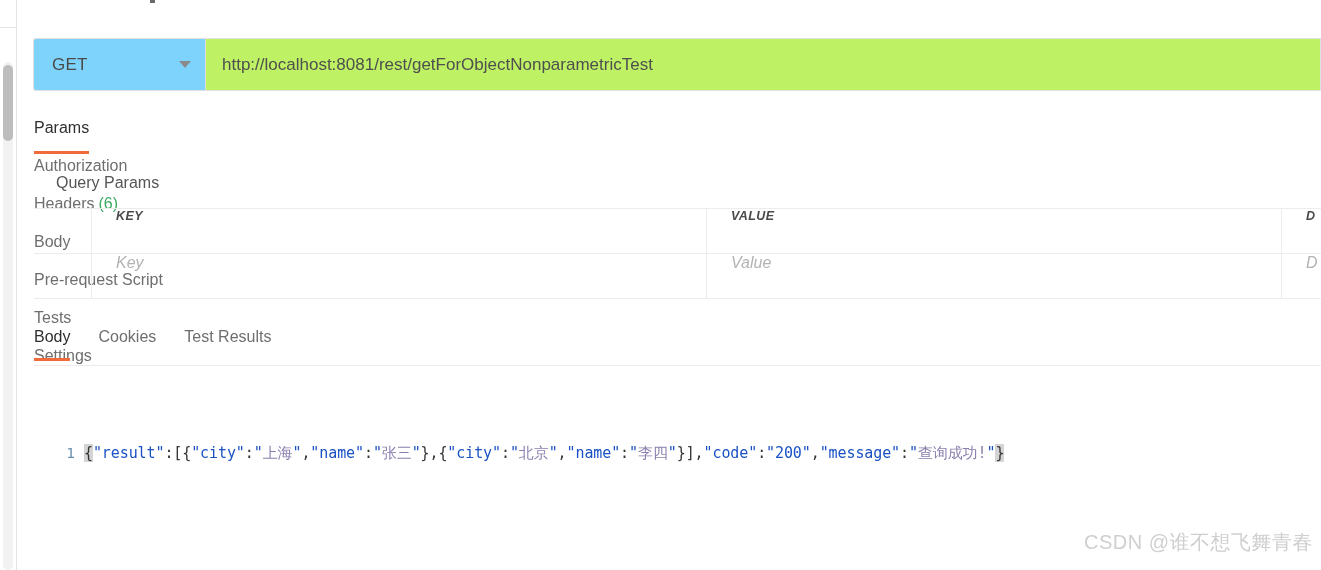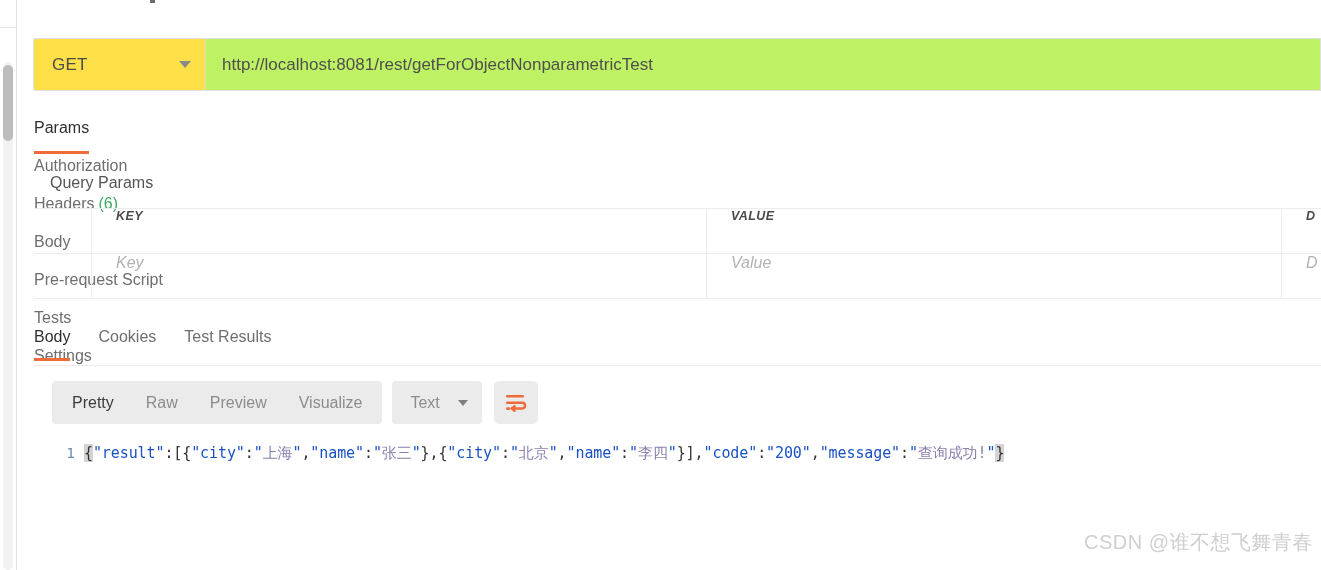--- a/index.html
+++ b/index.html
@@ -84,21 +84,21 @@
     position: absolute;
     left: 16px;
     top: 38px;
     right: 0;
     height: 53px;
     display: flex;
     align-items: stretch;
   }
   .method-select {
     width: 172px;
-    background: #fde047;
+    background: #7dd3fc;
     border: 1px solid #e0e0e0;
     border-right: none;
     border-radius: 3px 0 0 3px;
     display: flex;
     align-items: center;
     padding: 0 14px 0 18px;
     justify-content: space-between;
     cursor: pointer;
   }
   .method-select .label {
@@ -156,21 +156,21 @@
     left: 0; right: 0;
     bottom: 0;
     height: 3px;
     background: #ef6c3a;
   }
   .tab .count { color: #3bab61; margin-left: 4px; }
 
   
   .qp-title {
     position: absolute;
-    left: 33px;
+    left: 39px;
     top: 174px;
     font-size: 16px;
     color: #555555;
   }
 
   .params-table {
     position: absolute;
     left: 17px;
     top: 208px;
     right: 0;
@@ -395,43 +395,20 @@
       </div>
     </div>
 
     <div class="res-tabs" id="res-tabs">
         <div class="tab active"><span>Body</span></div>
         <div class="tab"><span>Cookies</span></div>
         <div class="tab"><span>Test Results</span></div>
       </div>
     <div class="res-divider"></div>
 
-    <div class="fmt-bar">
-      <div class="seg-group" id="fmt-segs">
-          <div class="seg active">Pretty</div>
-          <div class="seg">Raw</div>
-          <div class="seg">Preview</div>
-          <div class="seg">Visualize</div>
-        </div>
-
-      <div class="type-select">
-        <span class="label">Text</span>
-        <span class="caret-sm"></span>
-      </div>
-
-      <div class="wrap-btn">
-        <svg width="22" height="18" viewBox="0 0 22 18">
-          <rect x="1" y="1" width="18" height="2.6" rx="1.3" fill="#ef6c3a"></rect>
-          <rect x="1" y="7.4" width="12" height="2.6" rx="1.3" fill="#ef6c3a"></rect>
-          <path d="M13 8.7 h4.2 a2.9 2.9 0 0 1 0 5.8 H7.6" stroke="#ef6c3a" stroke-width="2.4" fill="none" stroke-linecap="round"></path>
-          <path d="M9.6 12.2 L6.6 14.5 L9.6 16.8" stroke="#ef6c3a" stroke-width="2.4" fill="none" stroke-linecap="round" stroke-linejoin="round"></path>
-          <rect x="1" y="13.3" width="4.2" height="2.6" rx="1.3" fill="#ef6c3a"></rect>
-        </svg>
-      </div>
-    </div>
 
     <div class="body-area">
       <div class="code-line">
         <div class="gutter">1</div>
         <div class="code-txt" id="code-txt"><span class="tok-brace-hl">{</span><span class="tok-str">"result"</span><span class="tok-punct">:[{</span><span class="tok-str">"city"</span><span class="tok-punct">:</span><span class="tok-str">"</span><span class="tok-cjk">上海</span><span class="tok-str">"</span><span class="tok-punct">,</span><span class="tok-str">"name"</span><span class="tok-punct">:</span><span class="tok-str">"</span><span class="tok-cjk">张三</span><span class="tok-str">"</span><span class="tok-punct">},{</span><span class="tok-str">"city"</span><span class="tok-punct">:</span><span class="tok-str">"</span><span class="tok-cjk">北京</span><span class="tok-str">"</span><span class="tok-punct">,</span><span class="tok-str">"name"</span><span class="tok-punct">:</span><span class="tok-str">"</span><span class="tok-cjk">李四</span><span class="tok-str">"</span><span class="tok-punct">}],</span><span class="tok-str">"code"</span><span class="tok-punct">:</span><span class="tok-str">"200"</span><span class="tok-punct">,</span><span class="tok-str">"message"</span><span class="tok-punct">:</span><span class="tok-str">"</span><span class="tok-cjk">查询成功!</span><span class="tok-str">"</span><span class="tok-brace-hl">}</span></div>
       </div>
     </div>
 
   </div>
 

